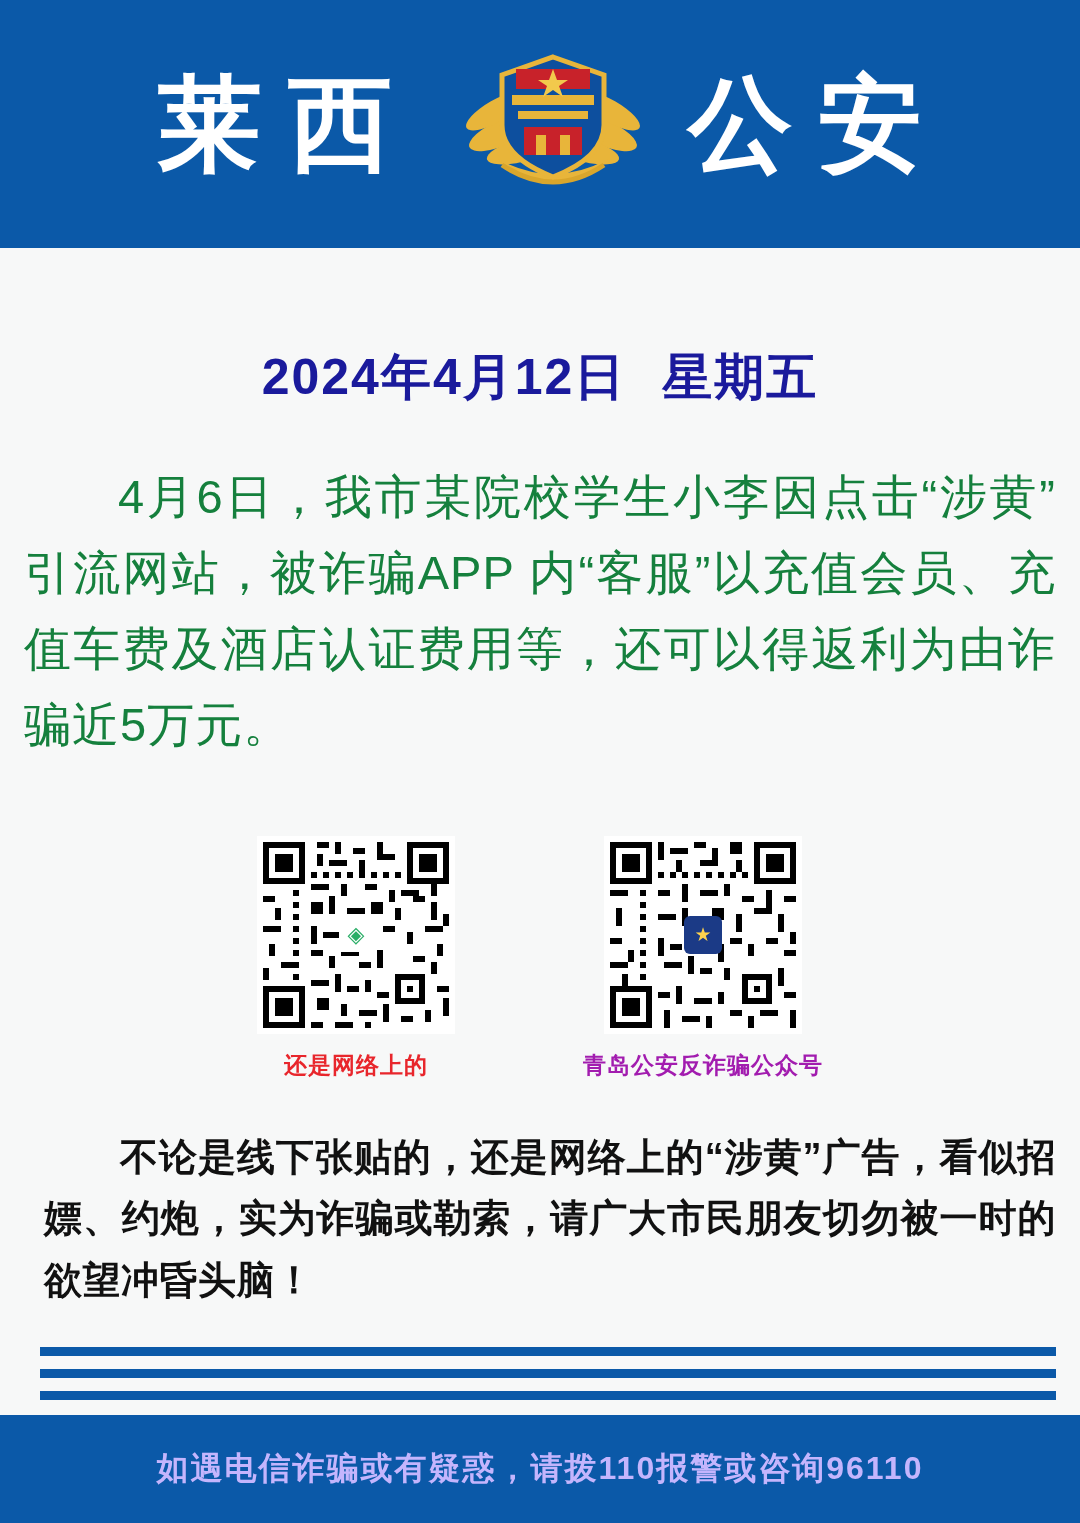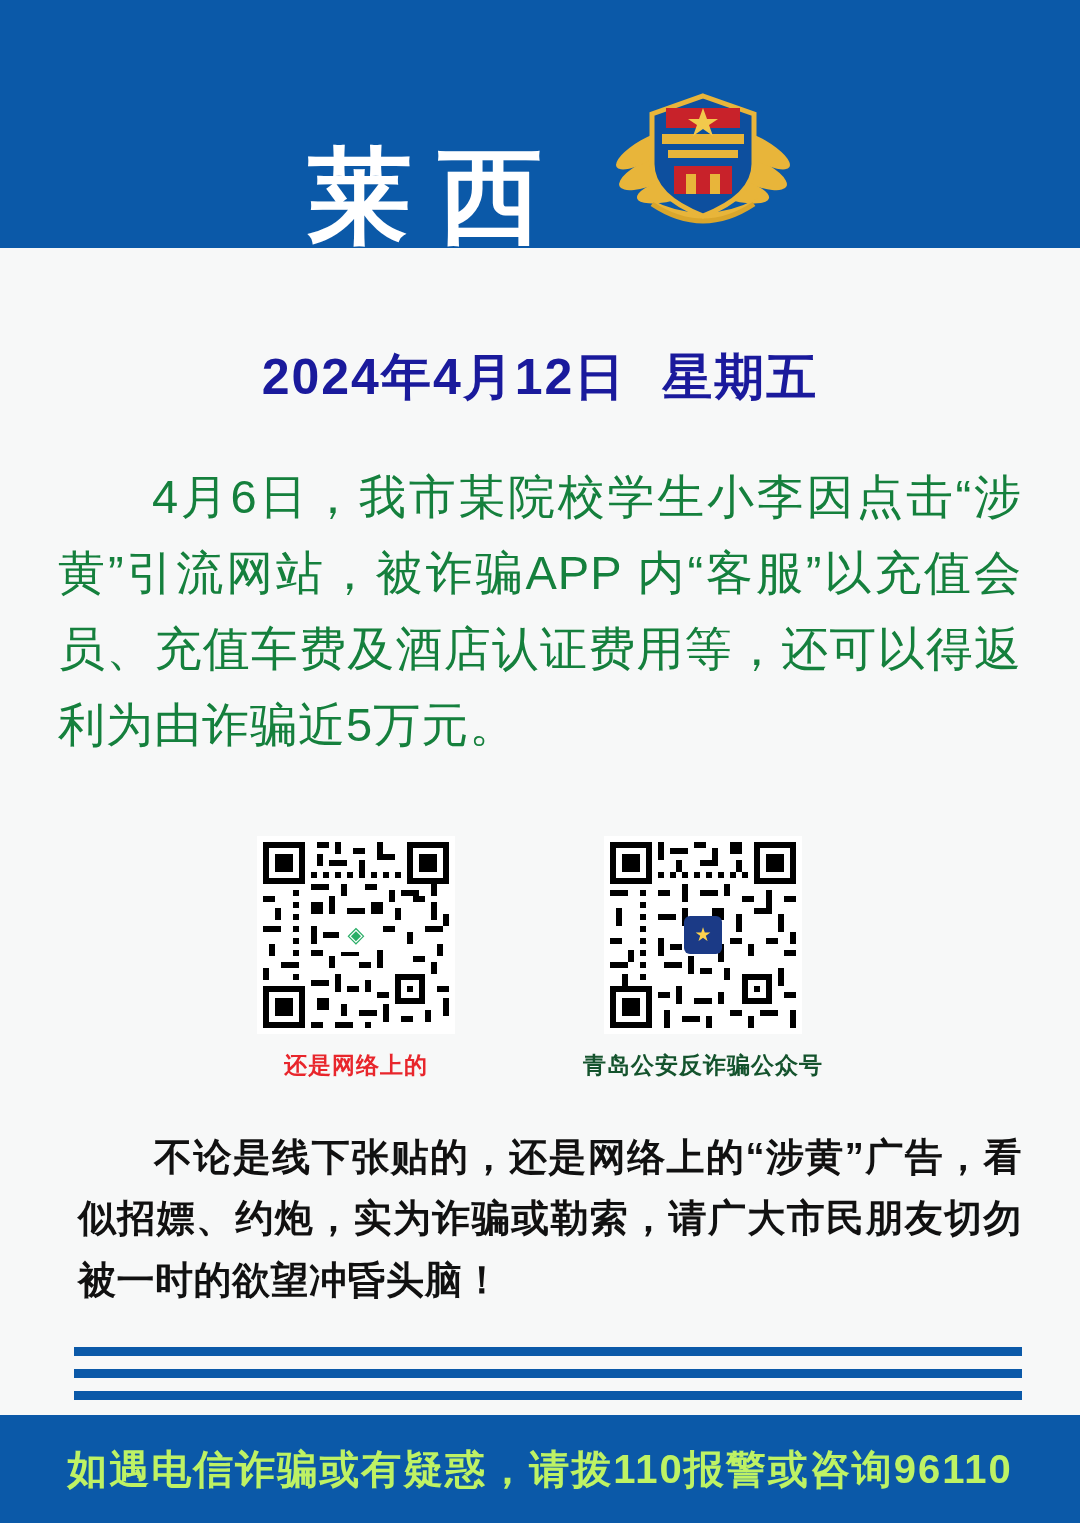--- a/index.html
+++ b/index.html
@@ -23,21 +23,21 @@
     display: flex;
     flex-direction: column;
   }
 
   
   .header {
     position: relative;
     height: 248px;
     background: #0b59a8;
     display: flex;
-    align-items: flex-end;
+    align-items: center;
     justify-content: center;
     overflow: hidden;
   }
   .header-title {
     color: #ffffff;
     font-size: 104px;
     font-weight: bold;
     letter-spacing: 26px;
     line-height: 1;
     white-space: nowrap;
@@ -55,21 +55,21 @@
     width: 190px;
     height: 170px;
     flex: 0 0 auto;
   }
   .emblem svg { display: block; width: 190px; height: 170px; }
 
   
   .body-wrap {
     flex: 1 1 auto;
     background: #f7f8f8;
-    padding: 0 58px;
+    padding: 0 24px;
     position: relative;
     box-sizing: border-box;
   }
 
   .date-line {
     text-align: center;
     color: #1a1a9c;
     font-size: 50px;
     font-weight: bold;
     margin-top: 96px;
@@ -129,21 +129,21 @@
     font-size: 19px;
     line-height: 1;
   }
   .qr-caption {
     margin-top: 16px;
     font-size: 23px;
     font-weight: bold;
     letter-spacing: 1px;
   }
   .qr-caption.red { color: #e8262c; }
-  .qr-caption.blue { color: #14532d; }
+  .qr-caption.blue { color: #a21caf; }
 
   
   .warning {
     margin-top: 46px;
     font-size: 38px;
     line-height: 1.62;
     font-weight: bold;
     color: #111111;
     text-align: justify;
     text-indent: 2em;
@@ -180,22 +180,22 @@
 
   
   .footer {
     height: 108px;
     background: #0b59a8;
     display: flex;
     align-items: center;
     justify-content: center;
   }
   .footer-text {
-    color: #bef264;
-    font-size: 40px;
+    color: #c4b5fd;
+    font-size: 32px;
     font-weight: bold;
     letter-spacing: 2px;
     white-space: nowrap;
   }
 </style>
 </head>
 <body>
 
 <div class="poster">
 
@@ -224,20 +224,21 @@
 
         <path d="M66 88 L124 88 L124 116 L66 116 Z" fill="#c8222a"></path>
         <path d="M78 96 L88 96 L88 116 L78 116 Z" fill="#e8b53a"></path>
         <path d="M102 96 L112 96 L112 116 L102 116 Z" fill="#e8b53a"></path>
 
         <path d="M58 30 L132 30 L132 50 L58 50 Z" fill="#c8222a"></path>
         <polygon points="95,30 99,41 110,41 101,47 105,58 95,51 85,58 89,47 80,41 91,41" fill="#f2c94c"></polygon>
       </svg>
     </div>
 
+    <div class="header-title header-right">公安</div>
   </div>
 
   <div class="body-wrap">
 
     <div class="date-line">
       <span>2024年4月12日</span><span class="weekday">星期五</span>
     </div>
 
     <div class="paragraph">4月6日，我市某院校学生小李因点击“涉黄”引流网站，被诈骗APP 内“客服”以充值会员、充值车费及酒店认证费用等，还可以得返利为由诈骗近5万元。</div>
 

